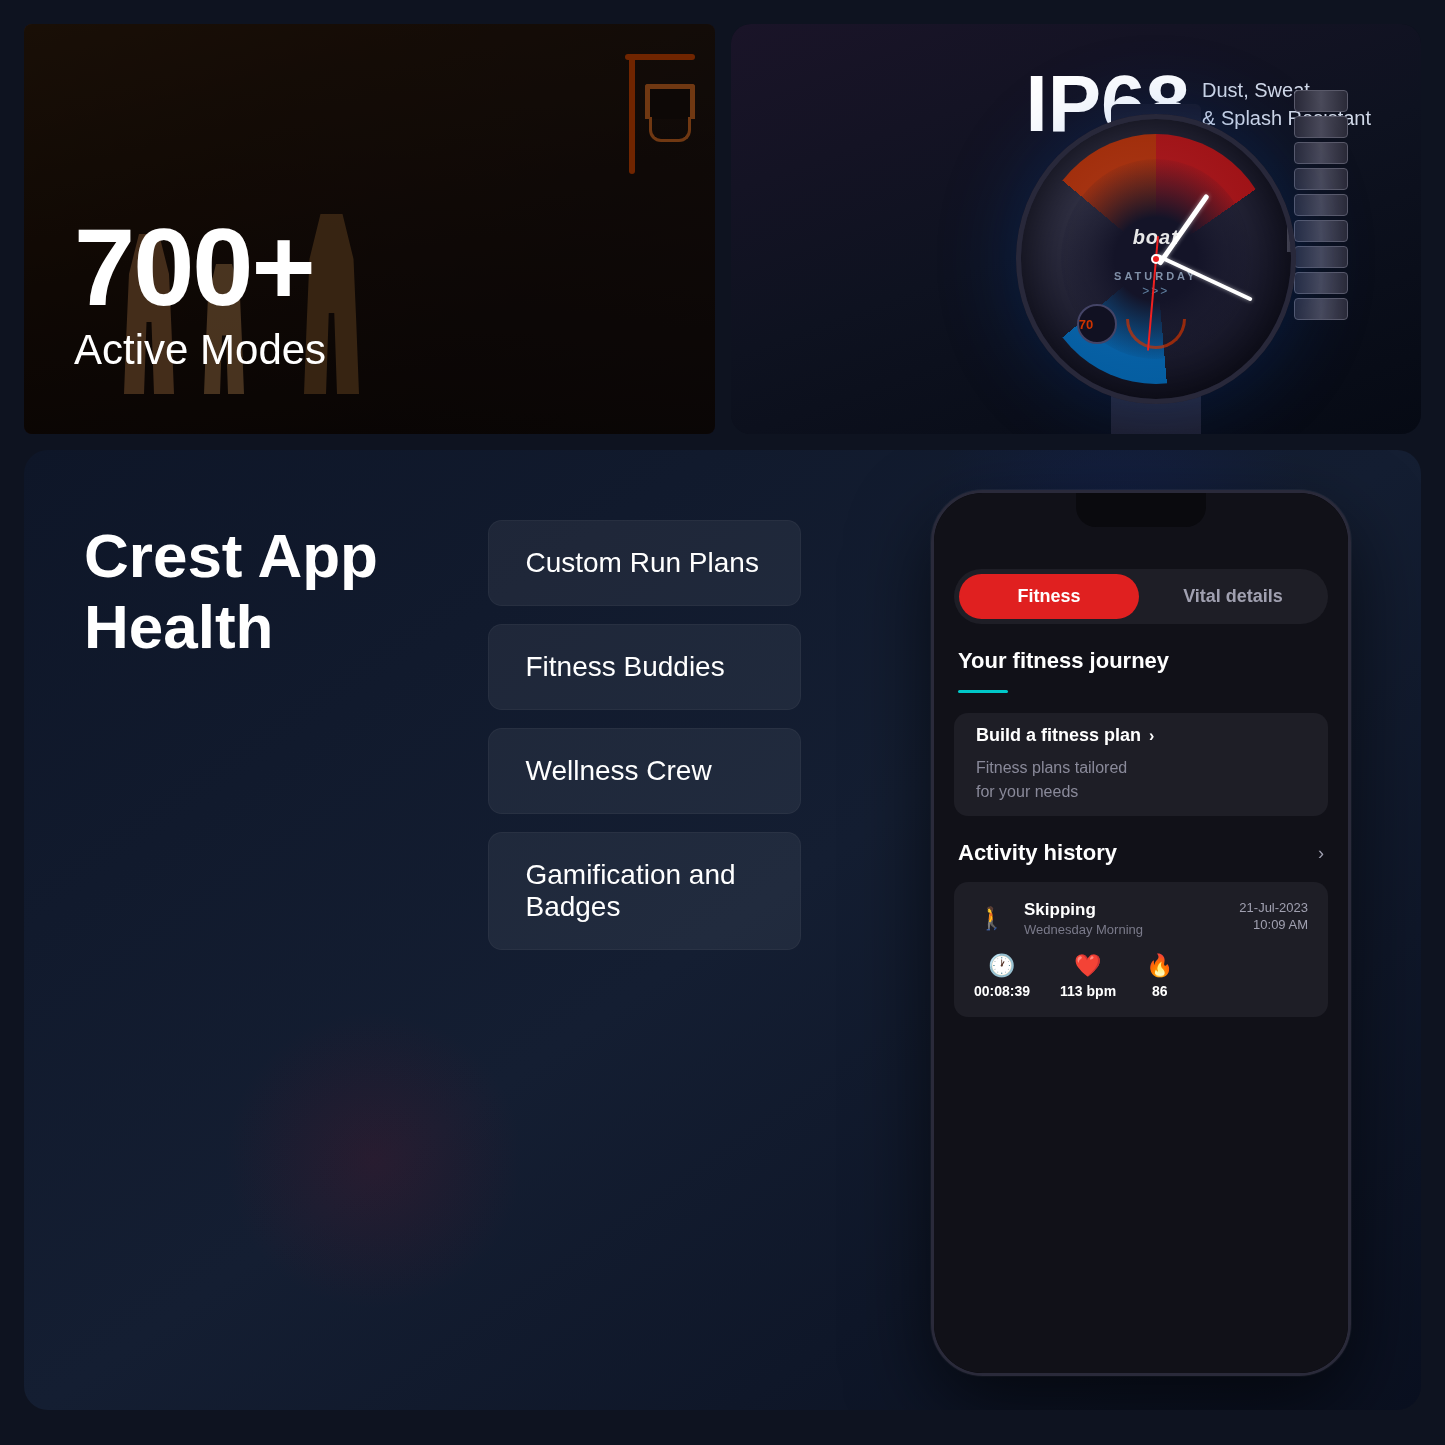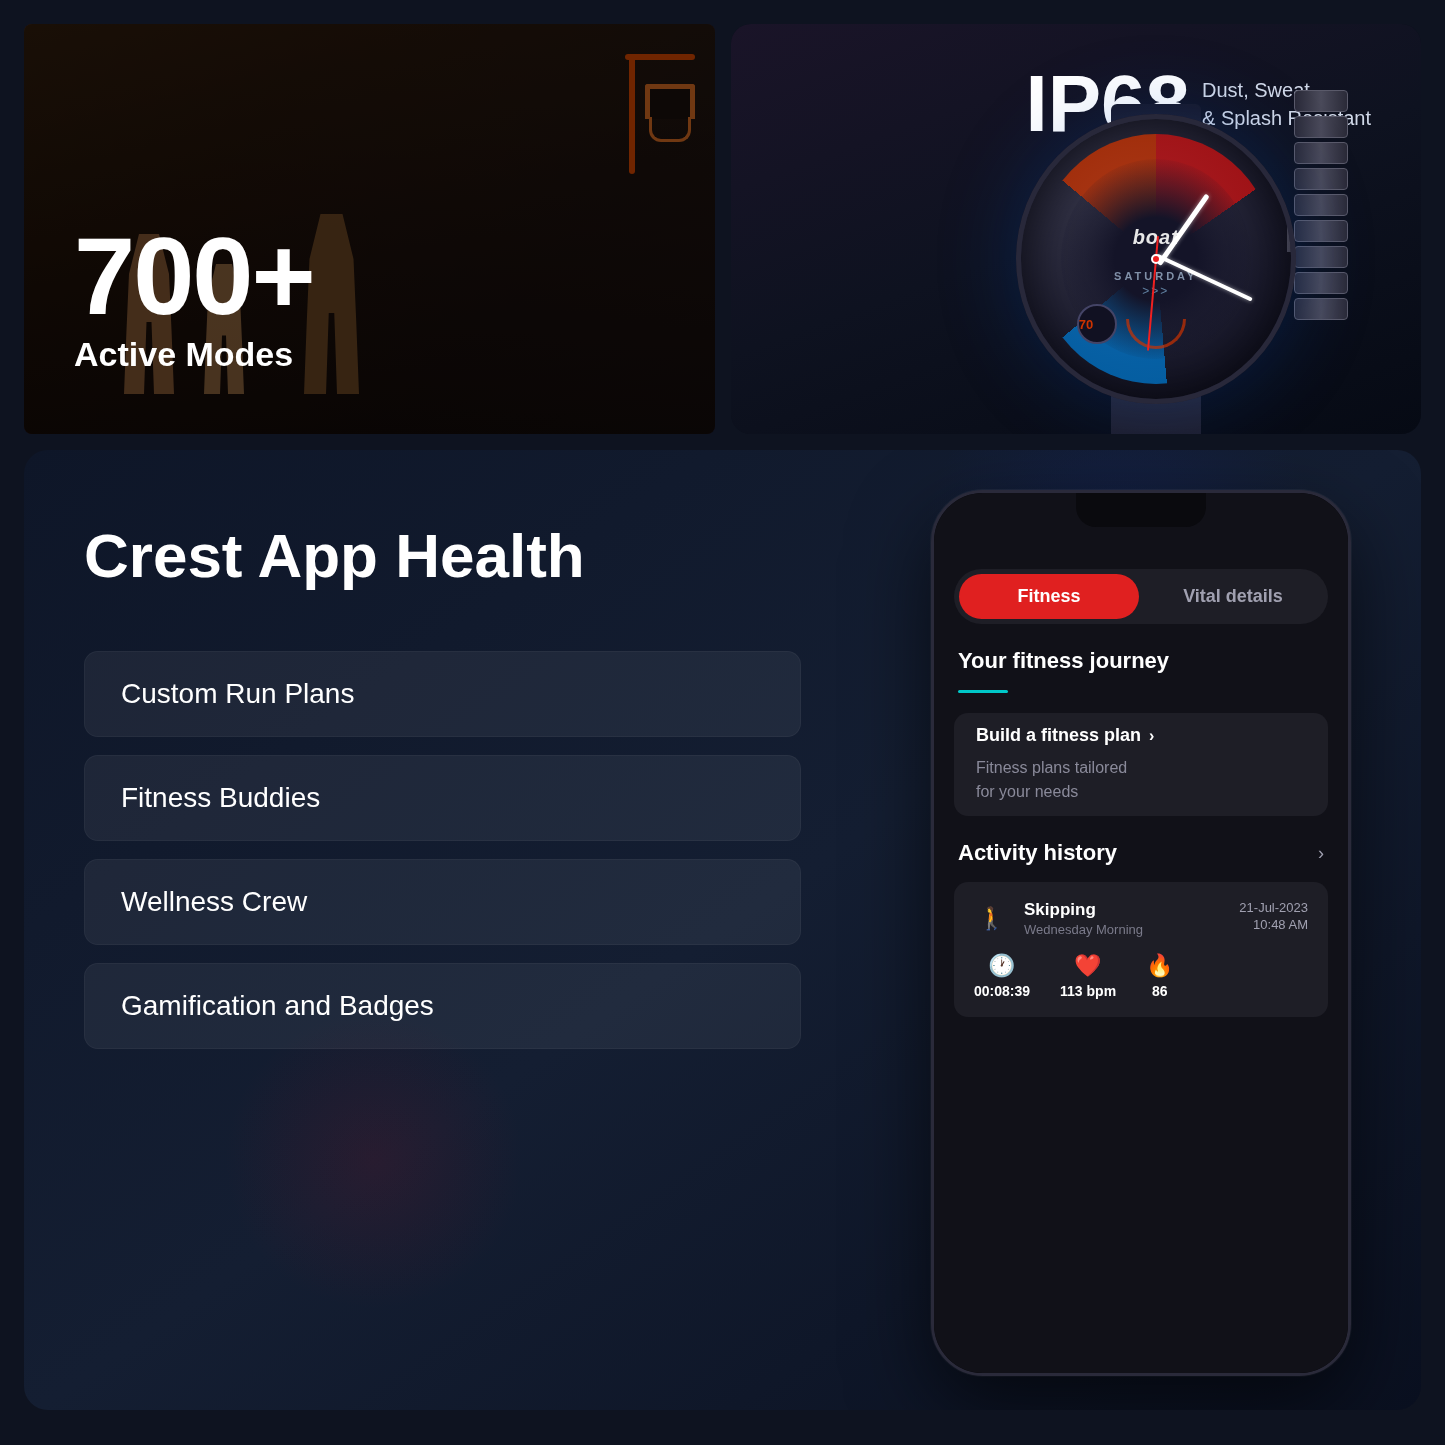--- a/index.html
+++ b/index.html
@@ -46,22 +46,22 @@
     }
 
     .big-number {
       font-size: 110px;
       font-weight: 800;
       line-height: 1;
       letter-spacing: -2px;
     }
 
     .big-sub {
-      font-size: 34px;
-      font-weight: 700;
+      font-size: 42px;
+      font-weight: 400;
       margin-top: 4px;
     }
 
     .card-watch {
       flex: 1;
       border-radius: 20px;
       overflow: hidden;
       position: relative;
       background: #0a0e1a;
     }
@@ -110,22 +110,21 @@
       height: 960px;
       display: flex;
       overflow: hidden;
       position: relative;
     }
 
     .left-panel {
       flex: 1;
       padding: 70px 60px;
       display: flex;
-      flex-direction: column;
-      justify-content: flex-start;
+      justify-content: flex-end;
     }
 
     .ecosystem-title {
       font-size: 62px;
       font-weight: 800;
       color: white;
       line-height: 1.15;
       margin-bottom: 60px;
     }
 
@@ -563,21 +562,21 @@
           <div class="activity-top">
             <div class="activity-left">
               <div class="activity-icon">🚶</div>
               <div>
                 <div class="activity-name">Skipping</div>
                 <div class="activity-time-label">Wednesday Morning</div>
               </div>
             </div>
             <div class="activity-date">
               <div class="activity-date-text">21-Jul-2023</div>
-              <div class="activity-time-text">10:48 AM</div>
+              <div class="activity-time-text">10:09 AM</div>
             </div>
           </div>
           <div class="activity-stats">
             <div class="activity-stat">
               <div class="stat-icon" style="color:#4488ff;">🕐</div>
               <div class="stat-value">00:08:39</div>
             </div>
             <div class="activity-stat">
               <div class="stat-icon" style="color:#ff3366;">❤️</div>
               <div class="stat-value">113 bpm</div>

